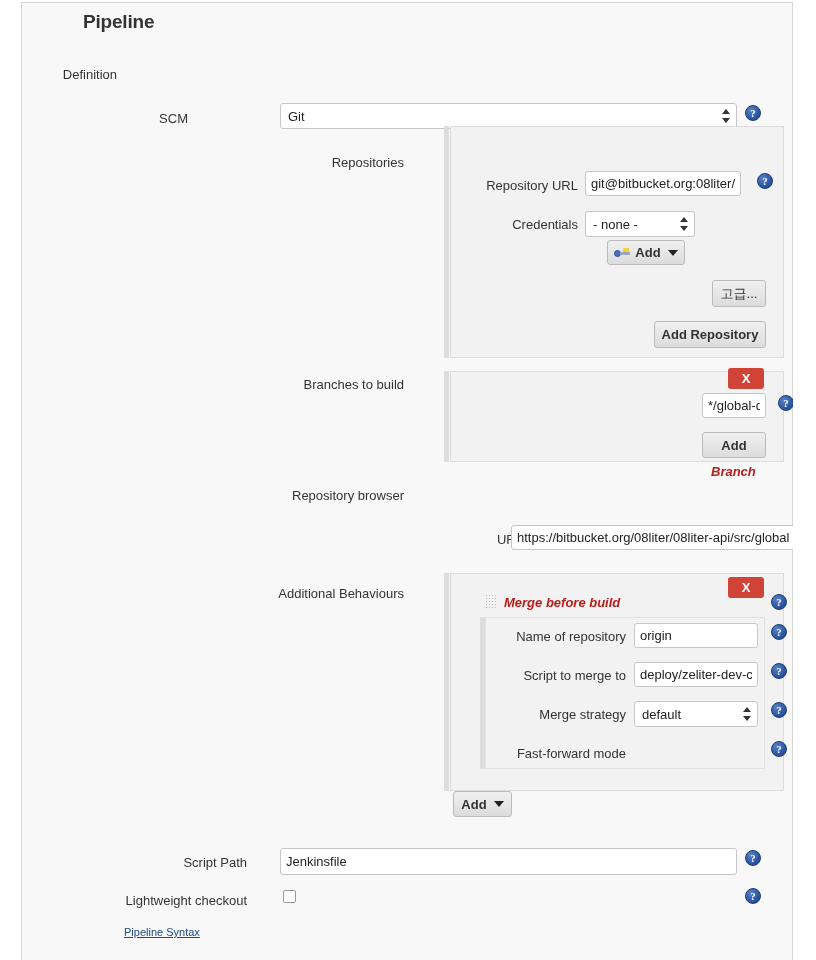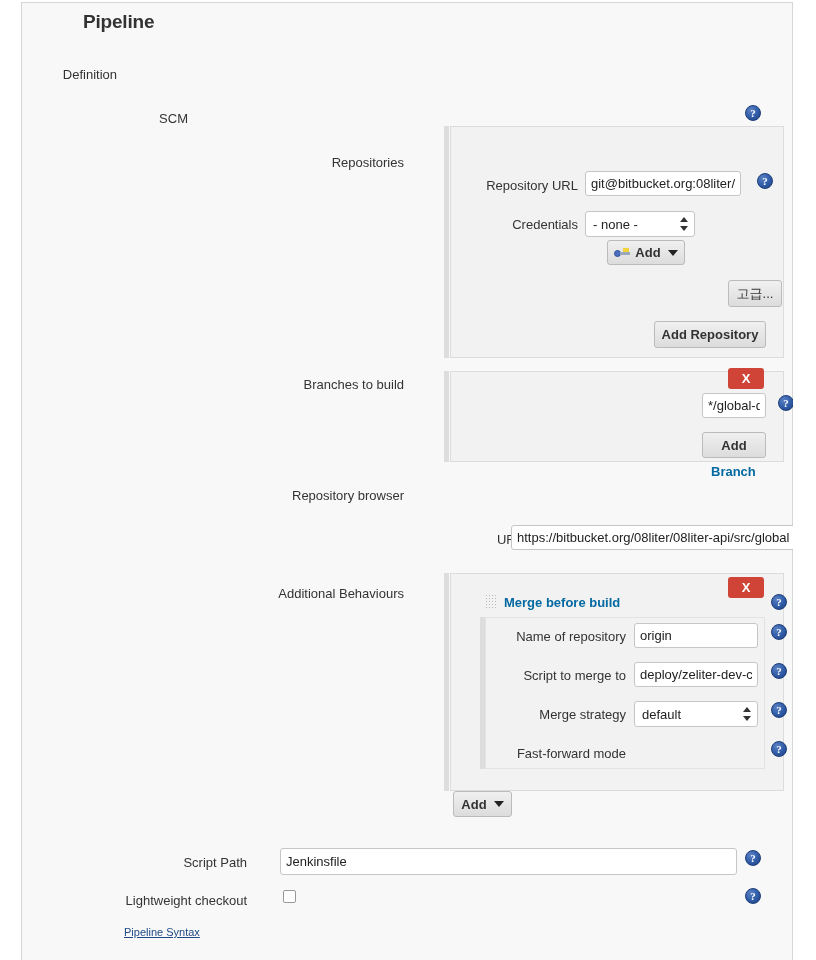--- a/index.html
+++ b/index.html
@@ -209,35 +209,43 @@
     position: absolute;
     color: #204a87;
     text-decoration: underline;
     font-size: 11px;
     cursor: pointer;
   }
   .bold-lbl {
     position: absolute;
     font-weight: bold;
     font-size: 13px;
-    color: #0369a1;
+    color: #b91c1c;
+    font-style: italic;
   }
 </style>
 </head>
 <body>
 
 <div id="page">
 
   <div class="config-pane">
 
     <div class="section-title">Pipeline</div>
 
     <div class="lbl" style="left:10px; top:64px; width:85px;">Definition</div>
 
     <div class="lbl" style="left:60px; top:108px; width:106px;">SCM</div>
+    <div class="sel" style="left:258px; top:100px; width:457px;">
+      <span>Git</span>
+      <span class="arrows">
+          <i class="up"></i>
+          <i class="dn"></i>
+        </span>
+    </div>
     <div class="help" style="left:723px; top:102px;">?</div>
 
     <div class="lbl" style="left:180px; top:152px; width:202px;">Repositories</div>
     <div class="panel-bar" style="left:422px; top:123px; height:232px;"></div>
     <div class="panel" style="left:428px; top:123px; width:334px; height:232px;"></div>
 
     <div class="lbl" style="left:400px; top:175px; width:156px;">Repository URL</div>
     <input class="txt" type="text" style="left: 563px; top: 168px; width: 156px;" value="git@bitbucket.org:08liter/08liter-api.git">
     <div class="help" style="left:735px; top:170px;">?</div>
 
@@ -252,21 +260,21 @@
     <div class="btn" style="left:585px; top:237px; width:78px; height:25px; padding:0 8px;">
       <span class="key-icon">
         <span class="bow"></span>
           <span class="shaft"></span>
           <span class="tooth"></span>
       </span>
       <span>Add</span>
       <span class="btn-caret"></span>
     </div>
 
-    <div class="btn plain" style="left:690px; top:277px; width:54px; height:27px;margin-left:16px;">
+    <div class="btn plain" style="left:690px; top:277px; width:54px; height:27px;">
       <span>고급...</span>
     </div>
     <div class="btn" style="left:632px; top:318px; width:112px; height:27px;">
       <span>Add Repository</span>
     </div>
     <div class="help" style="left:774px; top:146px;">?</div>
 
     <div class="lbl" style="left:180px; top:374px; width:202px;">Branches to build</div>
     <div class="panel-bar" style="left:422px; top:368px; height:91px;"></div>
     <div class="panel" style="left:428px; top:368px; width:334px; height:91px;"></div>

